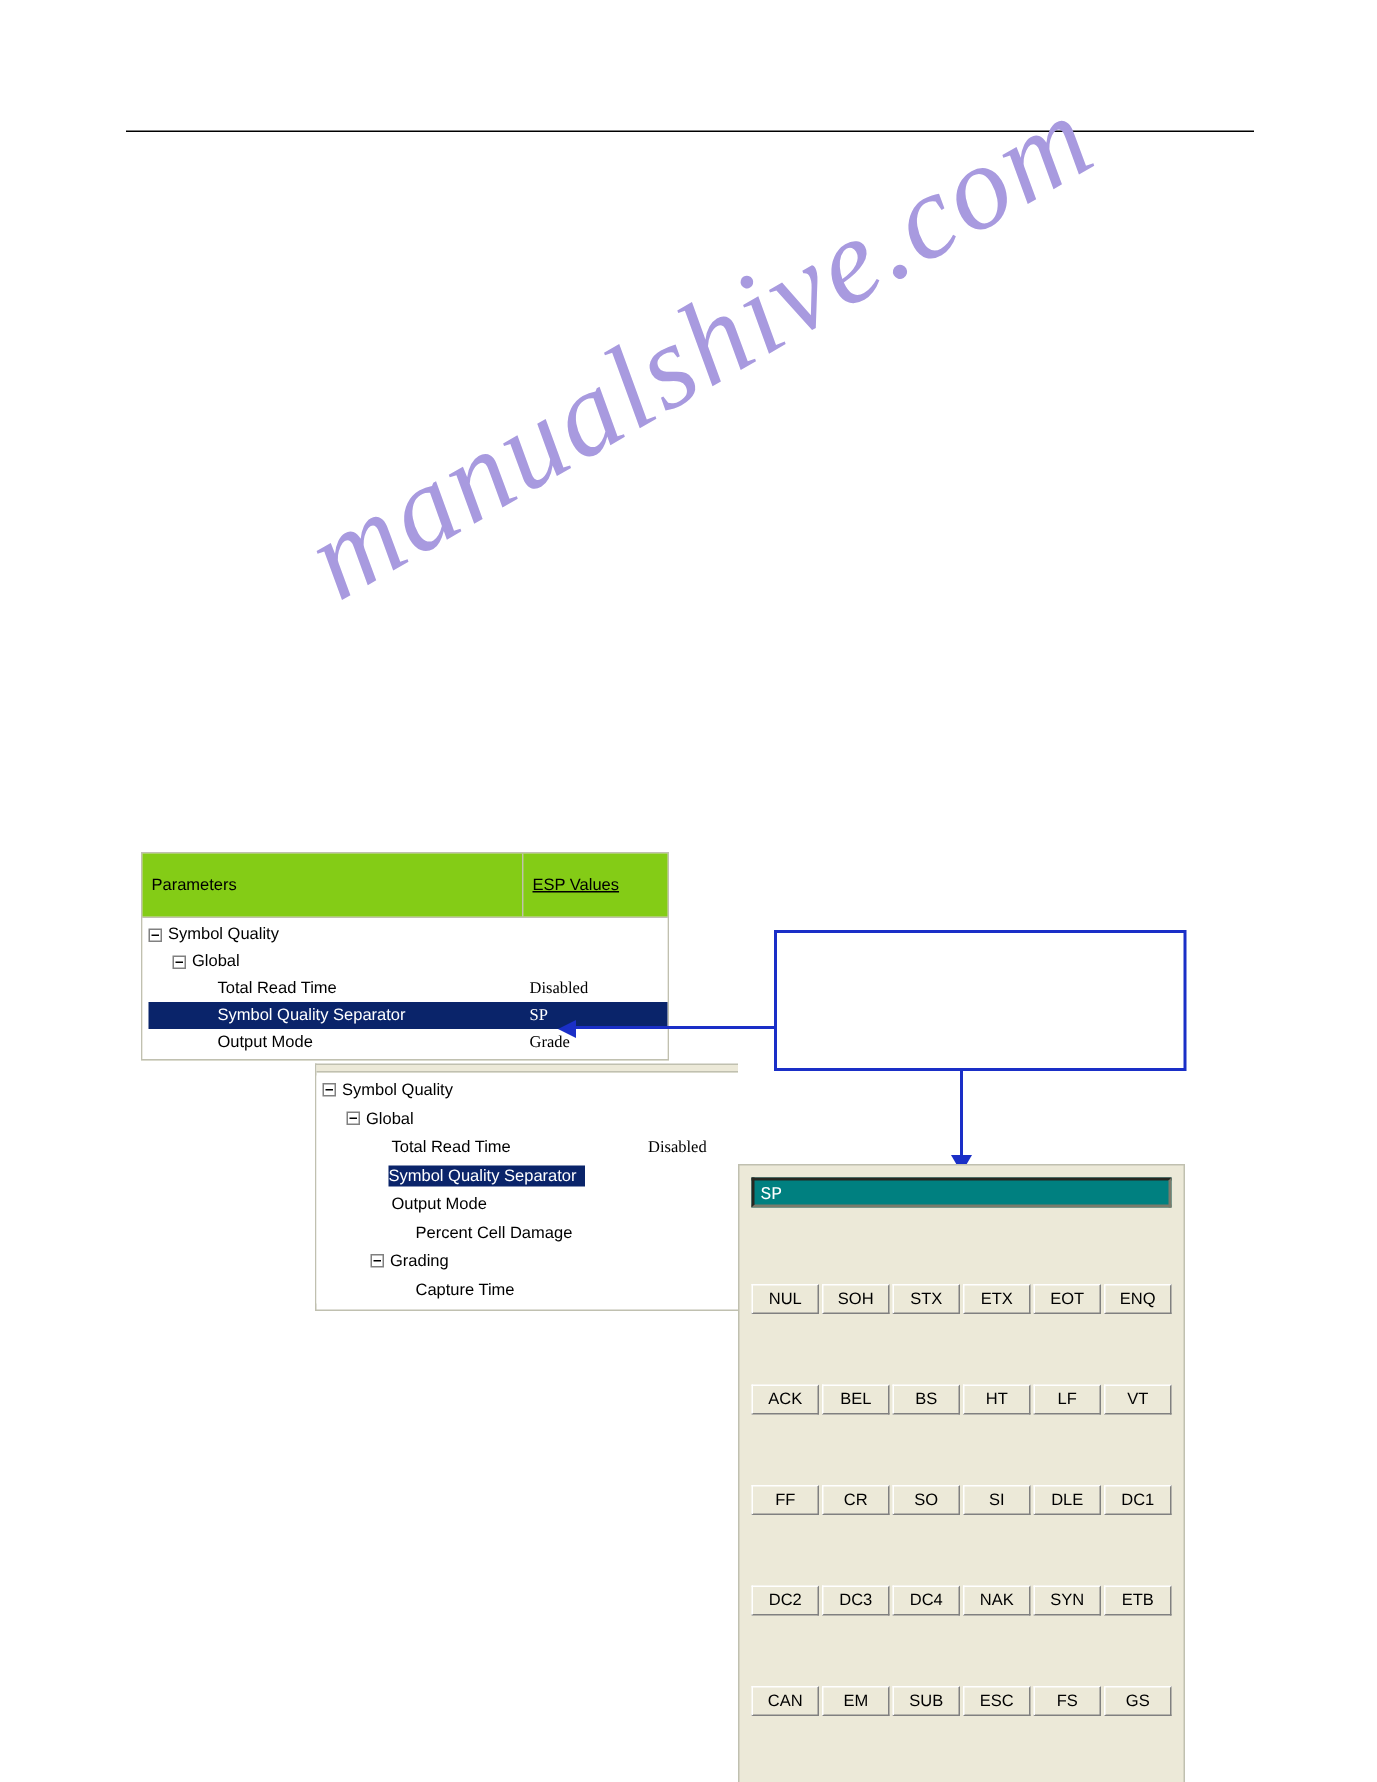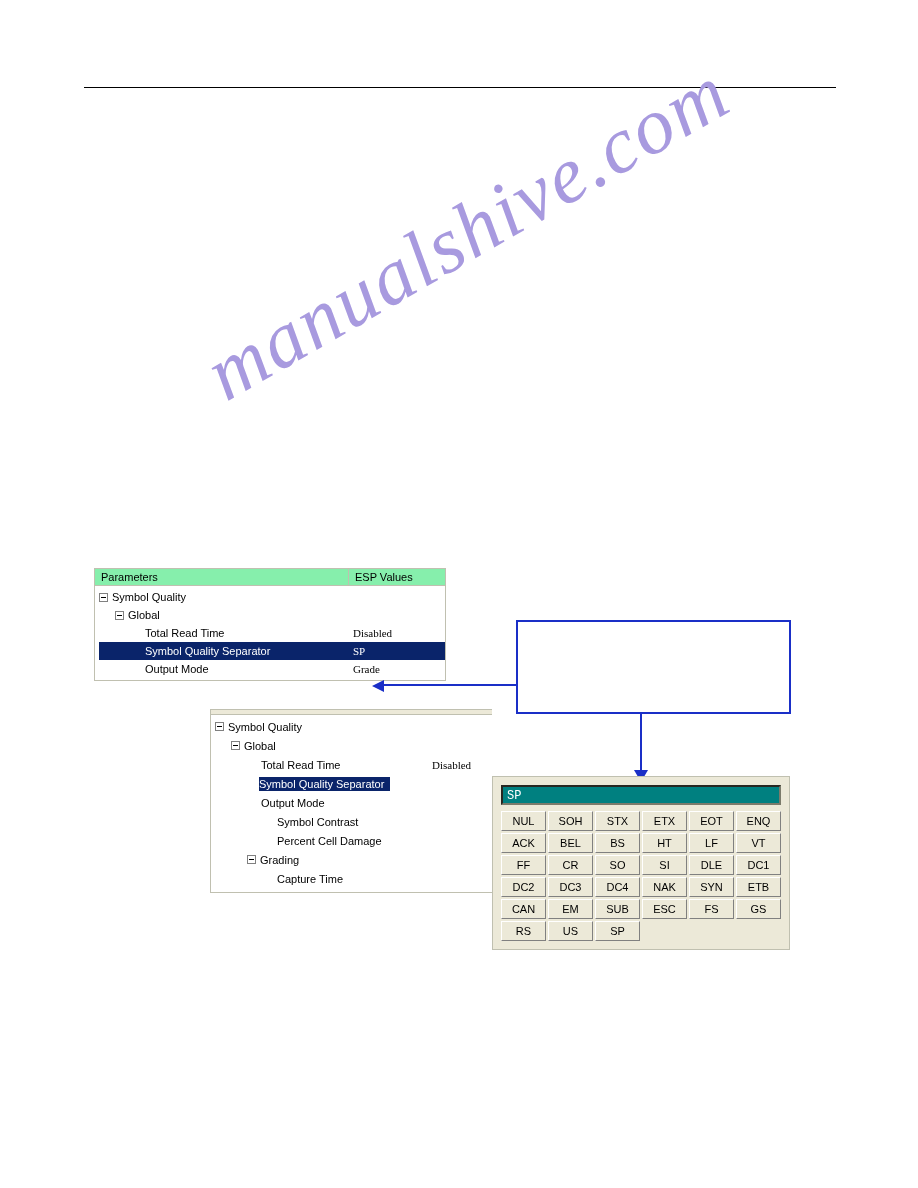--- a/index.html
+++ b/index.html
@@ -23,23 +23,23 @@
     pointer-events:none;
     font-family:Georgia, serif;
     font-style:italic;
     letter-spacing:2px;
     user-select:none;
   }
 
   
   .panel1 { position:absolute; left:94px; top:568px; width:352px; border:1px solid #c0c0b0; background:#ece9d8; font-size:11px;}
   .panel1 .header-row { display:flex; border-bottom:1px solid #c0c0b0;}
-  .panel1 .header-cell { padding:2px 6px; background:#86efac;}
+  .panel1 .header-cell { padding:15px 6px; background:#84cc16;}
   .panel1 .col-param { flex:1; border-right:1px solid #c0c0b0;}
-  .panel1 .col-val { width:96px;}
+  .panel1 .col-val { width:96px;text-decoration:underline;}
   .panel1 .tree-body { background:#fff; padding:2px 0 2px 4px;}
   .tree-line { display:flex; align-items:center; height:18px;}
   .tree-indent { display:inline-block; width:16px; position:relative; height:100%;}
   .box-minus { display:inline-block; width:9px; height:9px; border:1px solid #808080; background:#fff; position:relative; margin-right:2px;}
   .box-minus::after { content:""; position:absolute; left:1px; right:1px; top:3px; height:1px; background:#000;}
   .dotted-ell { display:inline-block; width:12px; height:18px; position:relative;}
   .tlabel { padding-left:2px;}
   .val-cell { margin-left:auto; padding-right:6px; width:92px;font-family:Liberation Serif, serif;}
   .selrow { background:#0a246a; color:#fff;}
   .selrow .val-cell { color:#fff;}
@@ -74,21 +74,21 @@
     z-index:10;
   }
   .ascii-display {
     background:#008080; color:#fff; border:2px inset #7b7b6b;
     padding:2px 4px; font-family:"Courier New",monospace; font-size:12px;
     margin-bottom:6px; height:20px;
   }
   .ascii-grid { display:grid; grid-template-columns:repeat(6,1fr); gap:2px;}
   .ascii-btn {
     background:#ece9d8; border:1px solid #fff; border-right-color:#808080; border-bottom-color:#808080;
-    height:20px; font-size:11px; text-align:center; line-height:18px; cursor:pointer;
+    height:20px; font-size:11px; text-align:center; line-height:18px; cursor:pointer;margin-top:45px;
   }
   .ascii-hint { margin-top:8px; font-size:11px; color:#000; padding:2px;}
 
   .hidden-empty { visibility:hidden;}
 </style>
 </head>
 <body>
 
 <div class="hr-top"></div>
 
@@ -170,27 +170,20 @@
       <span class="tree-indent"></span>
         <span class="tree-indent"></span>
         <span class="dotted-ell"></span>
       <span class="tlabel fullsel" style="padding-right:6px;">Symbol Quality Separator</span>
     </div>
     <div class="row">
       <span class="tree-indent"></span>
         <span class="tree-indent"></span>
         <span class="dotted-ell"></span>
       <span class="tlabel">Output Mode</span>
-    </div>
-    <div class="row">
-      <span class="tree-indent"></span>
-        <span class="tree-indent"></span>
-        <span class="tree-indent"></span>
-        <span class="dotted-ell"></span>
-      <span class="tlabel">Symbol Contrast</span>
     </div>
     <div class="row">
       <span class="tree-indent"></span>
         <span class="tree-indent"></span>
         <span class="tree-indent"></span>
         <span class="dotted-ell"></span>
       <span class="tlabel">Percent Cell Damage</span>
     </div>
     <div class="row">
       <span class="tree-indent"></span>

